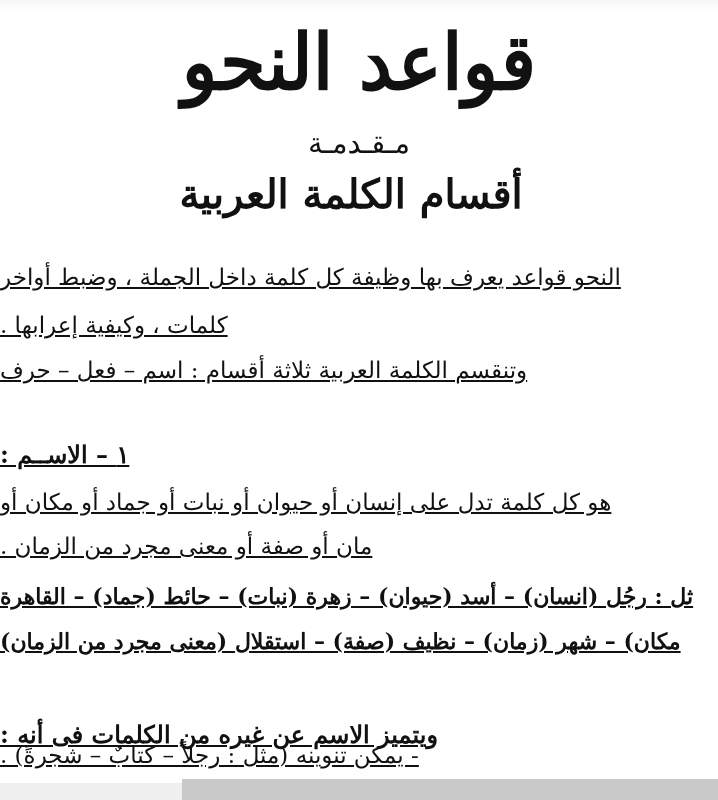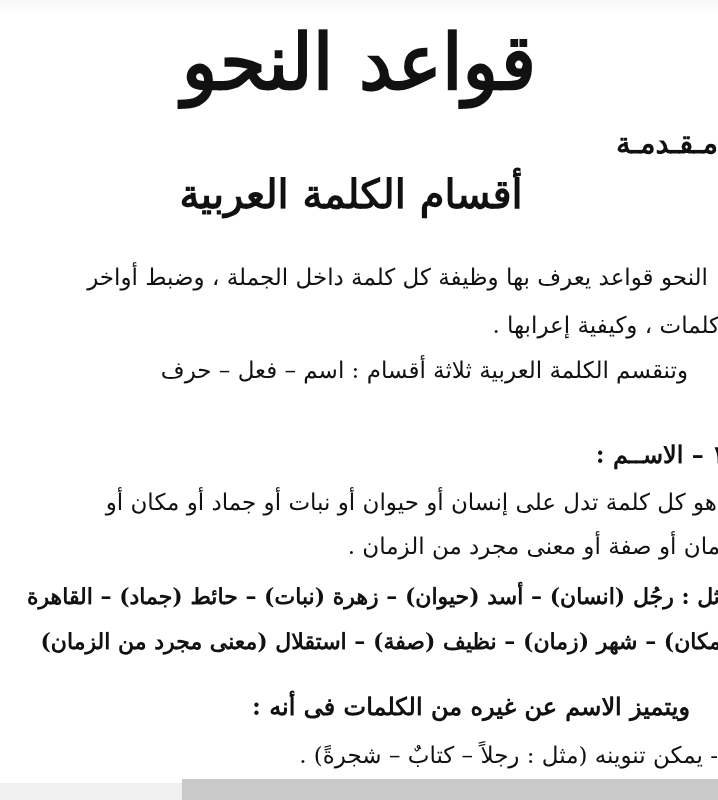--- a/index.html
+++ b/index.html
@@ -33,53 +33,55 @@
     letter-spacing: -2px;
     text-align: center;
     transform: scaleY(1.04);
   }
   .subtitle {
     position: absolute;
     top: 126px;
     right: 0;
     left: 0;
     font-size: 29px;
-    font-weight: 700;
+    font-weight: 400;
+    text-align: center;
   }
   .section-title {
     position: absolute;
     top: 170px;
     right: 16px;
     left: 0;
     font-size: 40px;
     font-weight: 900;
     text-align: center;
     letter-spacing: -1px;
   }
   .textline {
     position: absolute;
     right: 0;
     left: 0;
     direction: rtl;
-    text-align: right;
+    text-align: left;
     font-size: 23px;
     line-height: 30px;
     white-space: nowrap;
+    text-decoration: underline;
   }
   
   .intro-l1 { top: 262px; padding-right: 10px; }
   .intro-l2 { top: 310px; margin-right: -2px; }
   .intro-l3 { top: 355px; padding-right: 30px; }
   
   .noun-heading { top: 440px; margin-right: -7px; font-weight: 800; font-size: 24px; }
   .def-l1 { top: 487px; padding-right: 1px; }
   .def-l2 { top: 531px; margin-right: -2px; }
   .ex-l1 { top: 581px; margin-right: -2px; font-weight: 700; font-size: 22px; }
   .ex-l2 { top: 626px; margin-right: -3px; font-weight: 700; font-size: 22px; }
-  .dist-heading { top: 692px; padding-right: 28px; font-weight: 800; font-size: 24px; }
+  .dist-heading { top: 720px; padding-right: 28px; font-weight: 800; font-size: 24px; }
   .dist-item { top: 740px; }
   
   .bar-light {
     position: absolute;
     left: 0;
     top: 783px;
     width: 182px;
     height: 17px;
     background: #f0f0f0;
   }

